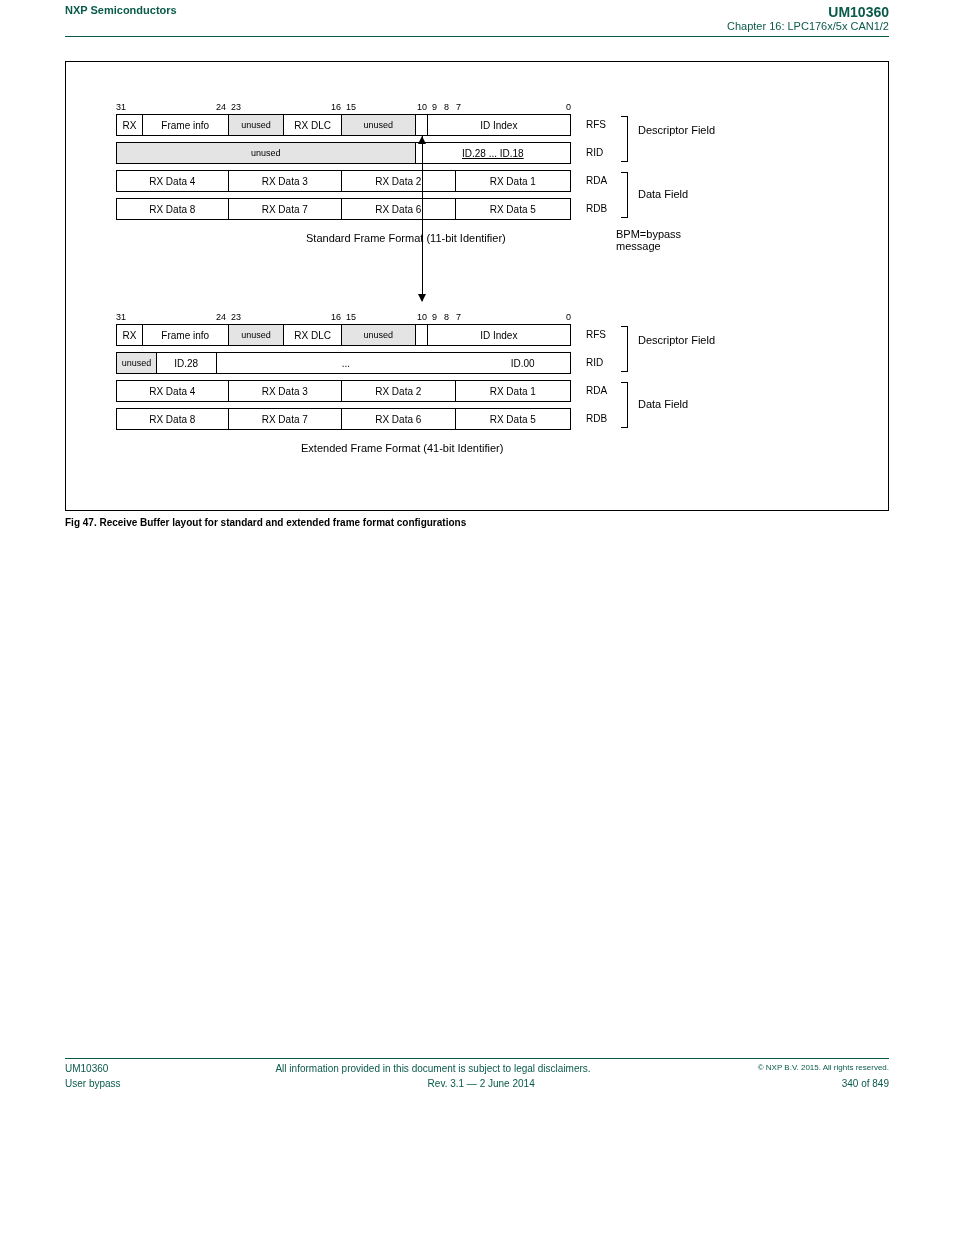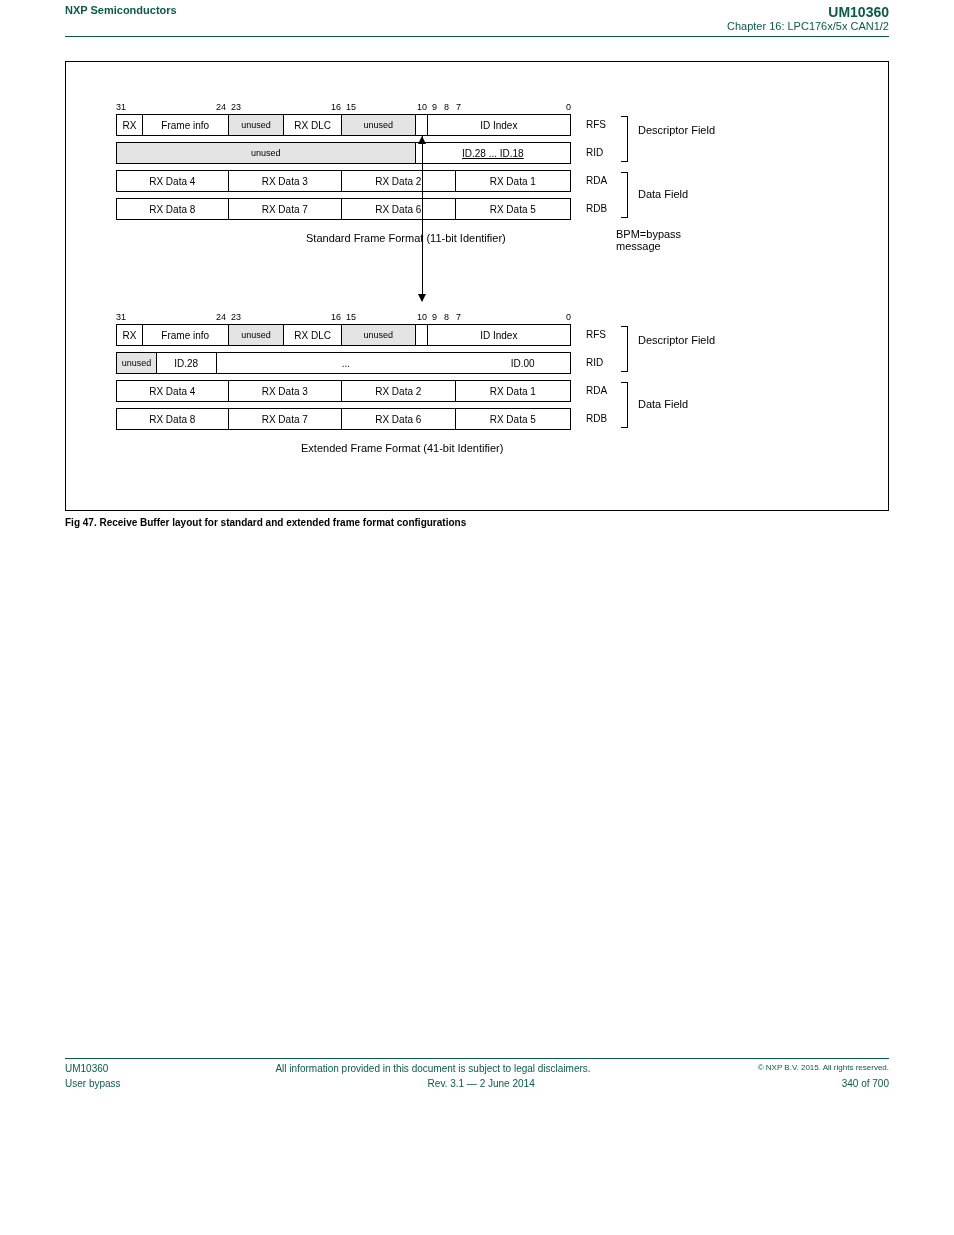--- a/index.html
+++ b/index.html
@@ -251,15 +251,15 @@
 
   <div class="botrule"></div>
   <div class="footer-row">
     <div>UM10360</div>
     <div style="font-size:10px;">All information provided in this document is subject to legal disclaimers.</div>
     <div style="font-size:8px;">© NXP B.V. 2015. All rights reserved.</div>
   </div>
   <div class="footer-row">
     <div>User bypass</div>
     <div>Rev. 3.1 — 2 June 2014</div>
-    <div>340 of 700</div>
+    <div>340 of 849</div>
   </div>
 </div>
 
 </body></html>

